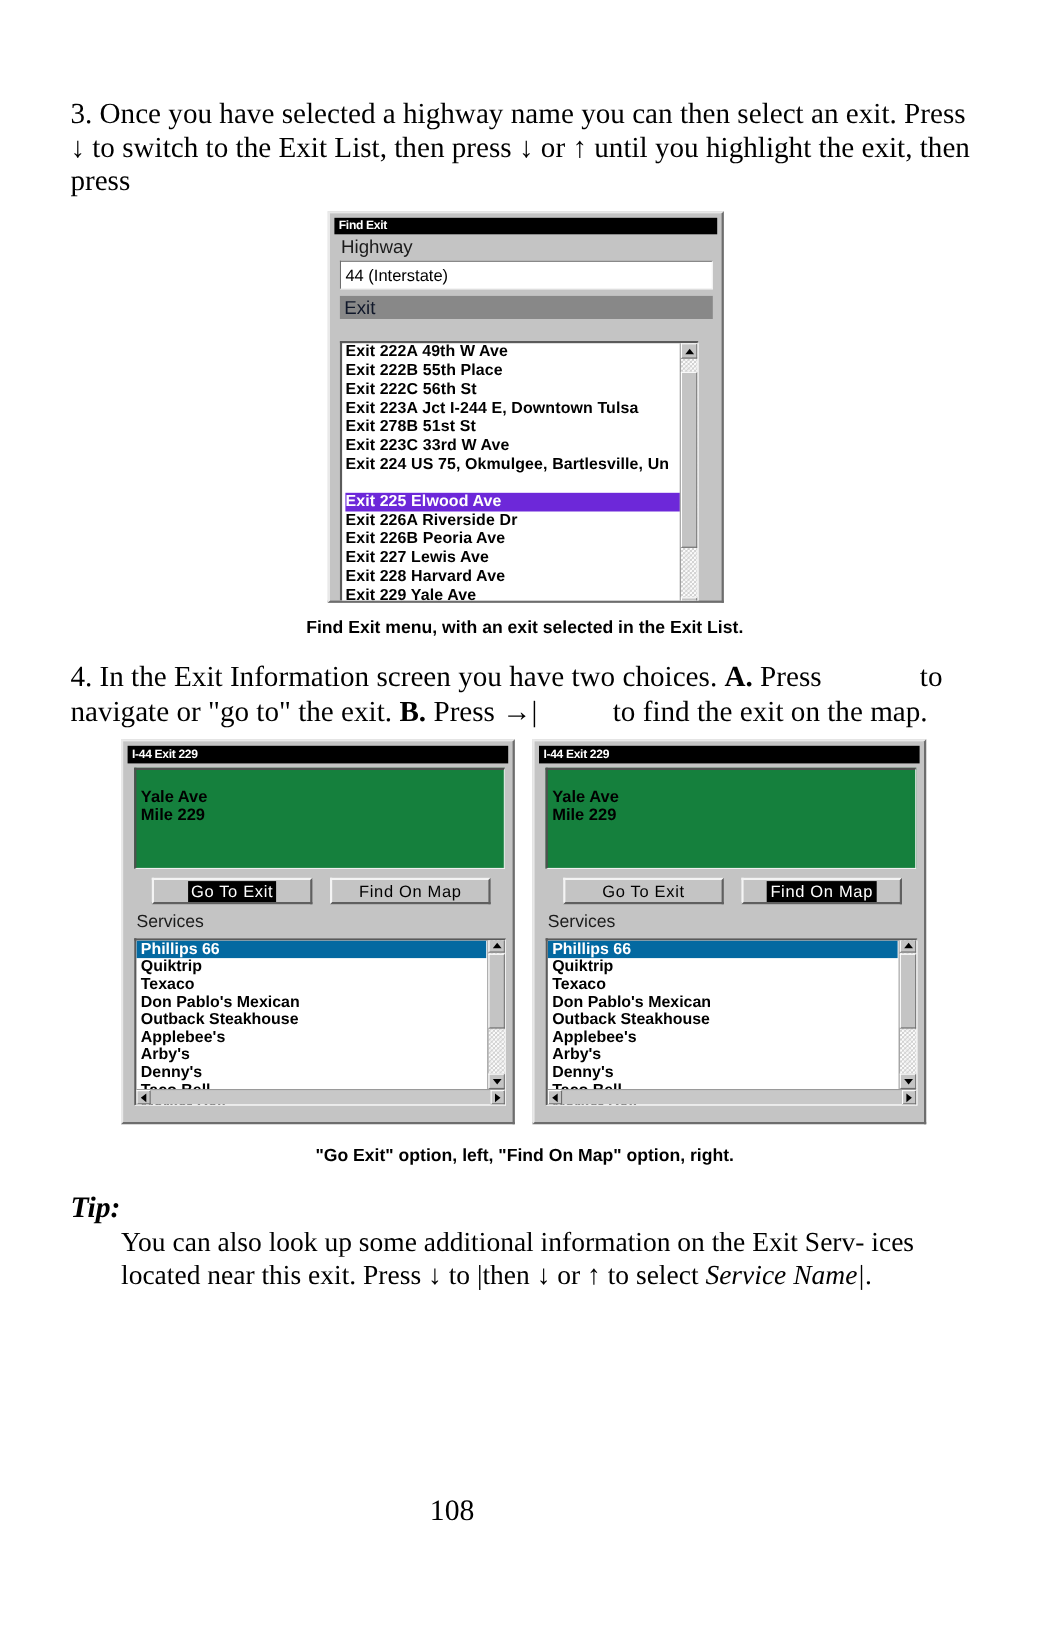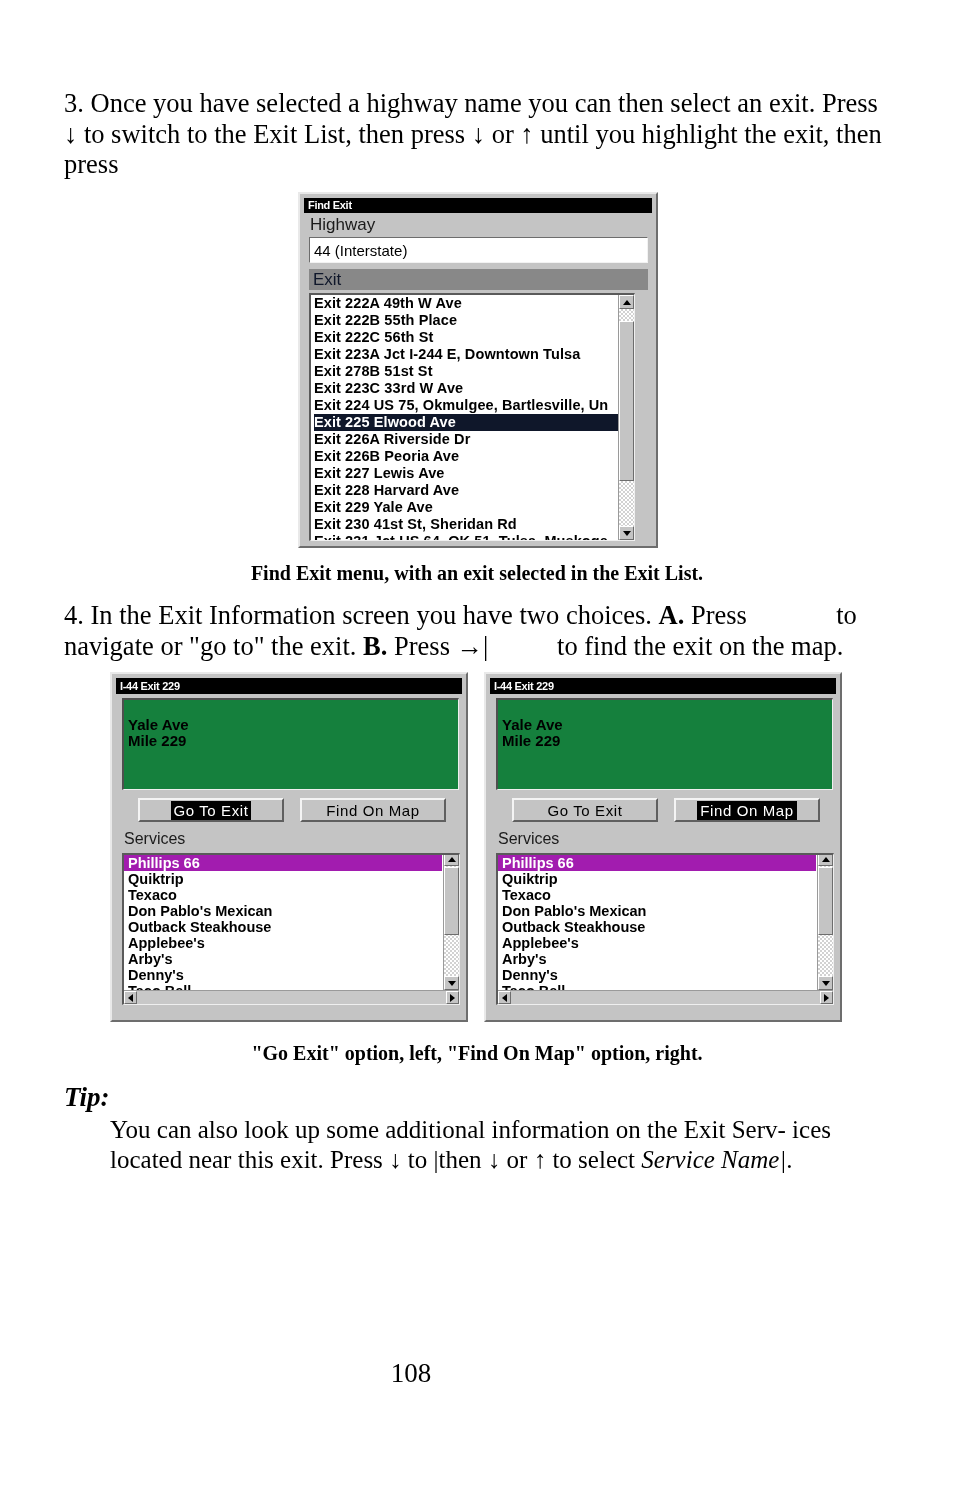--- a/index.html
+++ b/index.html
@@ -36,23 +36,23 @@
   .body-text .gap-wide { display: inline-block; width: 76px; }
   .body-text .gap-mid  { display: inline-block; width: 62px; }
   .bold { font-weight: bold; }
   .ital { font-style: italic; margin-top: 16px; }
 
   .caption {
     position: absolute;
     left: 0;
     width: 954px;
     text-align: center;
-    font-family: Liberation Serif, serif;
+    font-family: Liberation Sans, sans-serif;
     font-weight: bold;
-    font-size: 20px;
+    font-size: 16px;
     color: #000;
   }
 
   .tip-head {
     position: absolute;
     left: 64px;
     font-family: "Liberation Serif", serif;
     font-style: italic;
     font-weight: bold;
     font-size: 27px;
@@ -147,21 +147,21 @@
     color: #0f172a;
     font-family: "Liberation Sans", sans-serif;
     font-size: 17px;
     display: flex;
     align-items: center;
     padding-left: 4px;
     box-sizing: border-box;
   }
   #fe-list-frame {
     position: absolute;
-    left: 9px; top: 99px;
+    left: 9px; top: 116px;
     width: 326px; height: 248px;
     background: #ffffff;
     border-top: 2px solid #5a5a5a;
     border-left: 2px solid #5a5a5a;
     border-right: 1px solid #efefef;
     border-bottom: 1px solid #efefef;
     box-sizing: border-box;
     overflow: hidden;
   }
   #fe-list {
@@ -175,22 +175,23 @@
     height: 17px;
     line-height: 17px;
     font-family: "Liberation Sans", sans-serif;
     font-weight: bold;
     font-size: 14.5px;
     color: #000;
     white-space: nowrap;
     letter-spacing: 0.1px;
   }
   #fe-list .row.selected {
-    background: #0f172a;
+    background: #6d28d9;
     color: #ffffff;
+    margin-top: 17px;
   }
   
   .vscroll {
     position: absolute;
     top: 0; right: 0;
     width: 16px;
     height: 100%;
     background-color: #d2d2d2;
     background-image:
       linear-gradient(45deg, #ffffff 25%, transparent 25%, transparent 75%, #ffffff 75%),
@@ -320,21 +321,21 @@
     line-height: 16px;
     padding-left: 4px;
     font-family: "Liberation Sans", sans-serif;
     font-weight: bold;
     font-size: 14.5px;
     color: #000;
     white-space: nowrap;
     box-sizing: border-box;
   }
   .ei-list .row.selected {
-    background: #a21caf;
+    background: #0369a1;
     color: #ffffff;
   }
   .ei-list .row.clipped {
     height: 8px;
     overflow: hidden;
     line-height: 16px;
   }
   .hscroll {
     position: absolute;
     left: 0; bottom: 0;

